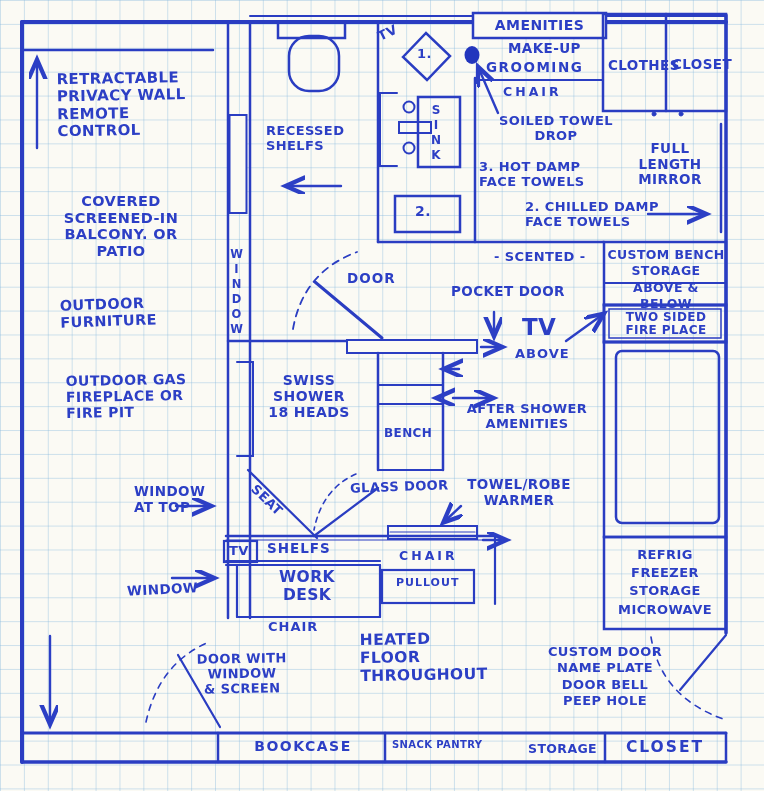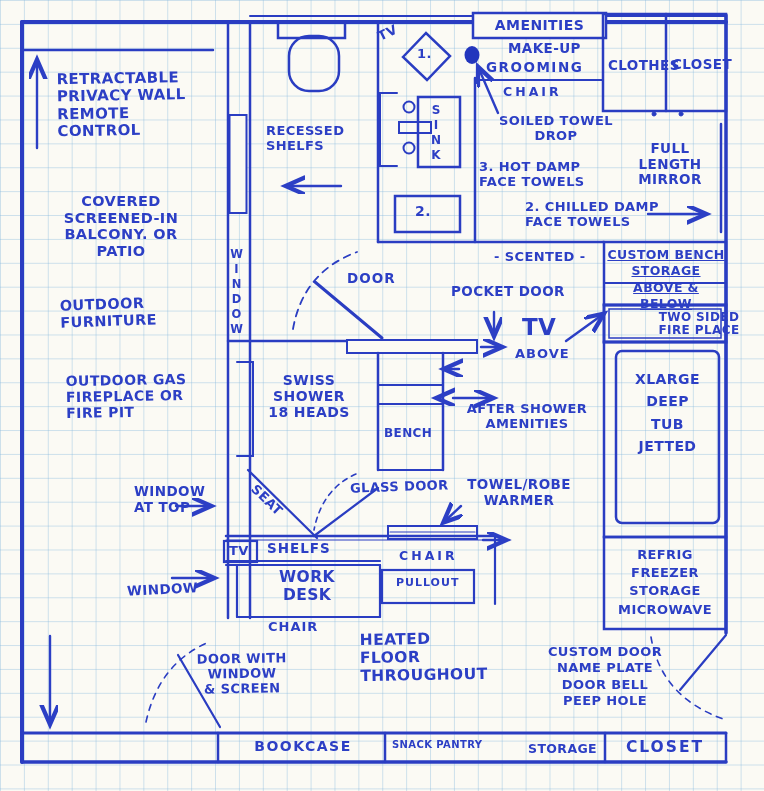--- a/index.html
+++ b/index.html
@@ -209,29 +209,25 @@
   <div class="lb" style="left:477px;top:200px;margin-left:48px;">2. CHILLED DAMP
 FACE TOWELS</div>
   <div class="lb" style="left:494px;top:250px;">- SCENTED -</div>
 
   <div class="lb" style="left:608px;top:58px;font-size:13.5px;">CLOTHES</div>
   <div class="lb" style="left:672px;top:57px;font-size:13.5px;">CLOSET</div>
   <div class="lb ctr" style="left:630px;top:141px;width:80px;font-size:13.5px;">FULL
 LENGTH
 MIRROR</div>
 
-  <div class="lb ctr" style="left:606px;top:247px;width:120px;font-size:12.5px;line-height:1.3;text-decoration:underline;">CUSTOM BENCH
+  <div class="lb ctr" style="left:606px;top:247px;width:120px;font-size:12.5px;line-height:1.3;">CUSTOM BENCH
 STORAGE
 ABOVE &amp; BELOW</div>
-  <div class="lb ctr" style="left:608px;top:311px;width:116px;font-size:12px;line-height:1.05;margin-left:33px;">TWO SIDED
+  <div class="lb ctr" style="left:608px;top:311px;width:116px;font-size:12px;line-height:1.05;">TWO SIDED
 FIRE PLACE</div>
-  <div class="lb ctr" style="left:616px;top:368px;width:103px;font-size:14px;line-height:1.6;">XLARGE
-DEEP
-TUB
-JETTED</div>
   <div class="lb ctr" style="left:604px;top:546px;width:122px;line-height:1.4;">REFRIG
 FREEZER
 STORAGE
 MICROWAVE</div>
 
   <div class="lb" style="left:347px;top:271px;font-size:13.5px;letter-spacing:1px;">DOOR</div>
   <div class="lb" style="left:451px;top:284px;font-size:13.5px;">POCKET DOOR</div>
   <div class="lb big" style="left:522px;top:314px;">TV</div>
   <div class="lb" style="left:515px;top:347px;letter-spacing:1px;">ABOVE</div>
   <div class="lb ctr" style="left:452px;top:402px;width:150px;">AFTER SHOWER

